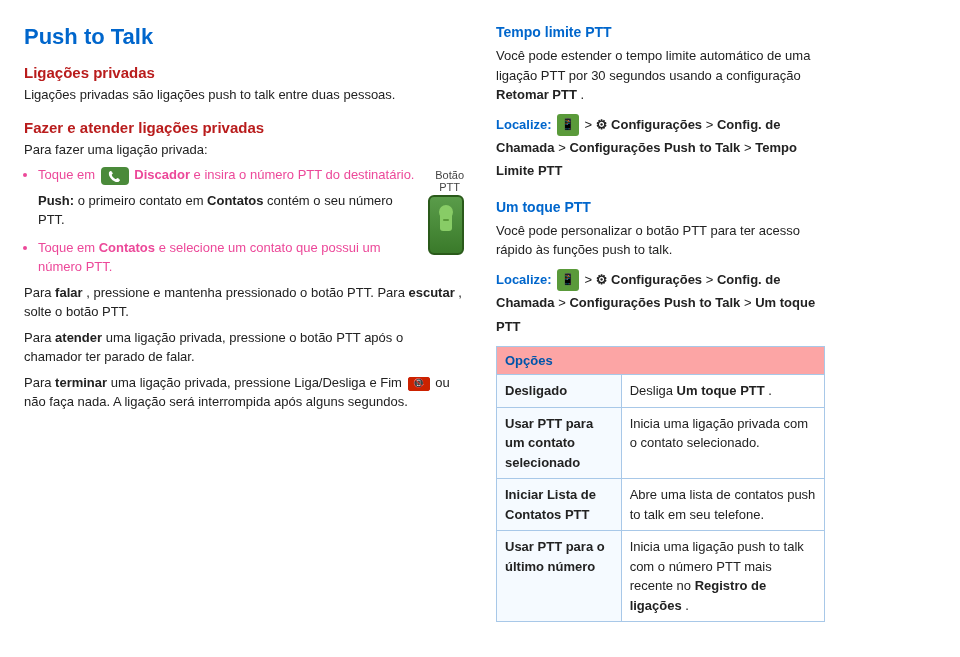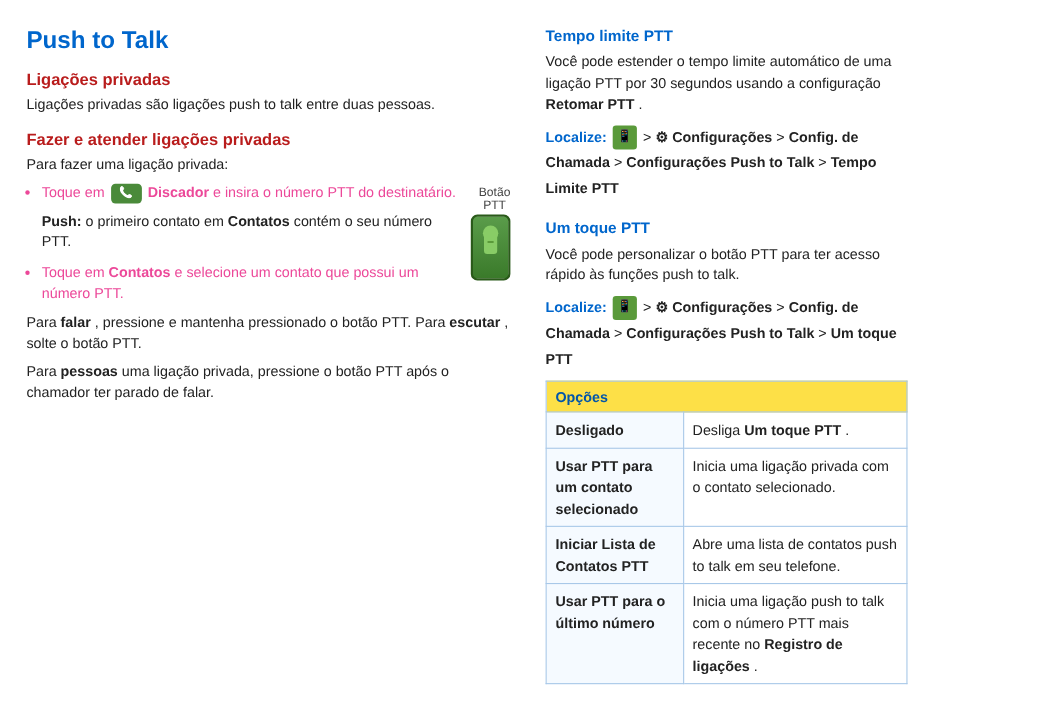--- a/index.html
+++ b/index.html
@@ -134,21 +134,21 @@
       margin-top: 0;
       margin-bottom: 6px;
     }
     
     .options-table {
       width: 100%;
       border-collapse: collapse;
       margin-top: 8px;
     }
     .options-table .table-header {
-      background: #fde047;
+      background: #fca5a5;
       padding: 4px 8px;
       font-size: 13px;
       font-weight: bold;
       color: #0055aa;
     }
     .options-table td {
       border: 1px solid #a8c8e8;
       padding: 6px 8px;
       font-size: 13px;
       vertical-align: top;
@@ -247,24 +247,36 @@
     <p>
       <span>Para </span>
       <span class="bold">falar</span>
       <span>, pressione e mantenha pressionado o botão PTT. Para </span>
       <span class="bold">escutar</span>
       <span>, solte o botão PTT.</span>
     </p>
 
     <p>
       <span>Para </span>
-      <span class="bold">pessoas</span>
+      <span class="bold">atender</span>
       <span> uma ligação privada, pressione o botão PTT após o chamador ter parado de falar.</span>
     </p>
 
+    <p>
+      <span>Para </span>
+      <span class="bold">terminar</span>
+      <span> uma ligação privada, pressione Liga/Desliga e Fim </span>
+      <span class="icon-end-call" style="display:inline-block; width:22px; height:14px; background:#cc0000; border-radius:3px; vertical-align:middle; margin:0 2px;">
+        <svg width="22" height="14" viewBox="0 0 22 14">
+          <rect width="22" height="14" rx="3" fill="#cc2200"></rect>
+          <path d="M7 8 Q11 5 15 8" stroke="white" stroke-width="2" fill="none"></path>
+        </svg>
+      </span>
+      <span> ou não faça nada. A ligação será interrompida após alguns segundos.</span>
+    </p>
 
   </div>
 
   <div class="right-col">
 
     <div class="right-section-heading">Tempo limite PTT</div>
 
     <p>
       <span>Você pode estender o tempo limite automático de uma ligação PTT por 30 segundos usando a configuração </span>
       <span class="bold">Retomar PTT</span>

